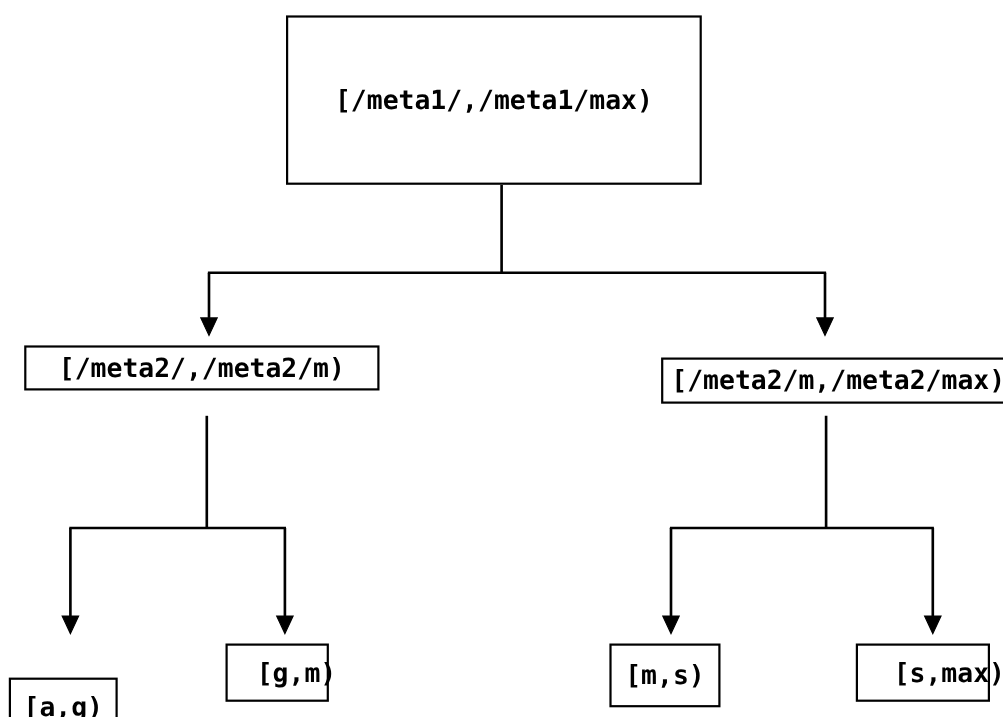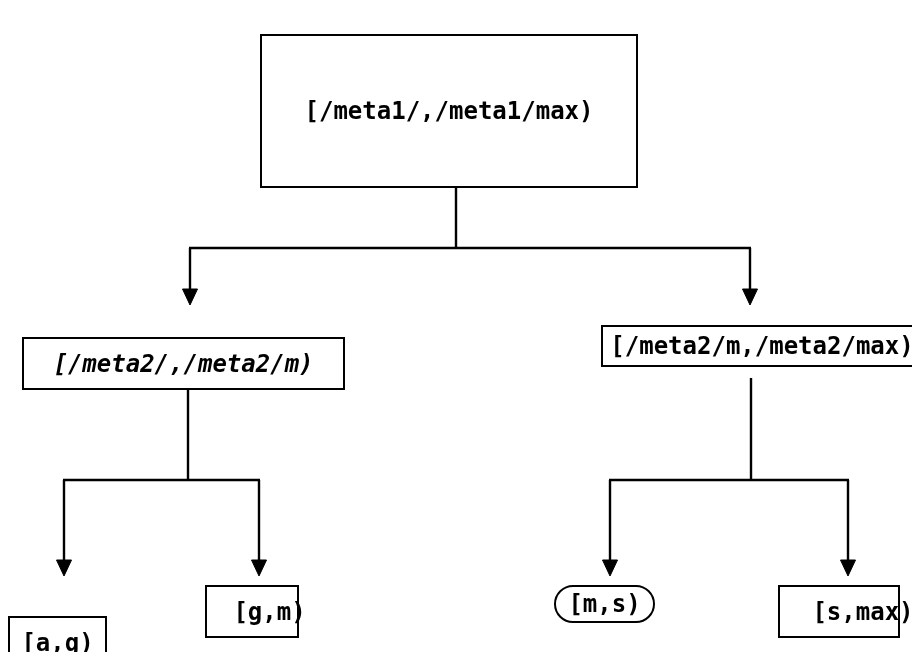--- a/index.html
+++ b/index.html
@@ -37,26 +37,26 @@
     background: #ffffff;
     display: flex;
     align-items: center;
     justify-content: center;
     font-size: 24px;
     font-weight: 700;
     color: #000000;
     white-space: nowrap;
     letter-spacing: 0;
   }
-  .node-root  { left: 260px; top: 14px;  width: 378px; height: 154px; margin-top: 20px; }
-  .node-left  { left: 22px;  top: 337px; width: 323px; height: 53px; font-style: italic; }
+  .node-root  { left: 260px; top: 14px;  width: 378px; height: 154px; }
+  .node-left  { left: 22px;  top: 314px; width: 323px; height: 41px; }
   .node-right { left: 601px; top: 325px; width: 322px; height: 42px; }
   .node-leaf-ag   { left: 8px;   top: 585px; width: 99px;  height: 53px; margin-top: 31px; }
   .node-leaf-gm   { left: 205px; top: 585px; width: 94px;  height: 53px; padding-left: 35px; }
-  .node-leaf-ms   { left: 554px; top: 585px; width: 101px; height: 38px; border-radius: 21px; }
+  .node-leaf-ms   { left: 554px; top: 585px; width: 101px; height: 58px; }
   .node-leaf-smax { left: 778px; top: 585px; width: 122px; height: 53px; padding-left: 48px; }
 </style>
 </head>
 <body>
 
 <div class="canvas">
 
   <svg class="edges-svg" viewBox="0 0 912 652" xmlns="http://www.w3.org/2000/svg">
 
     <line x1="456" y1="168" x2="456" y2="249"></line>

